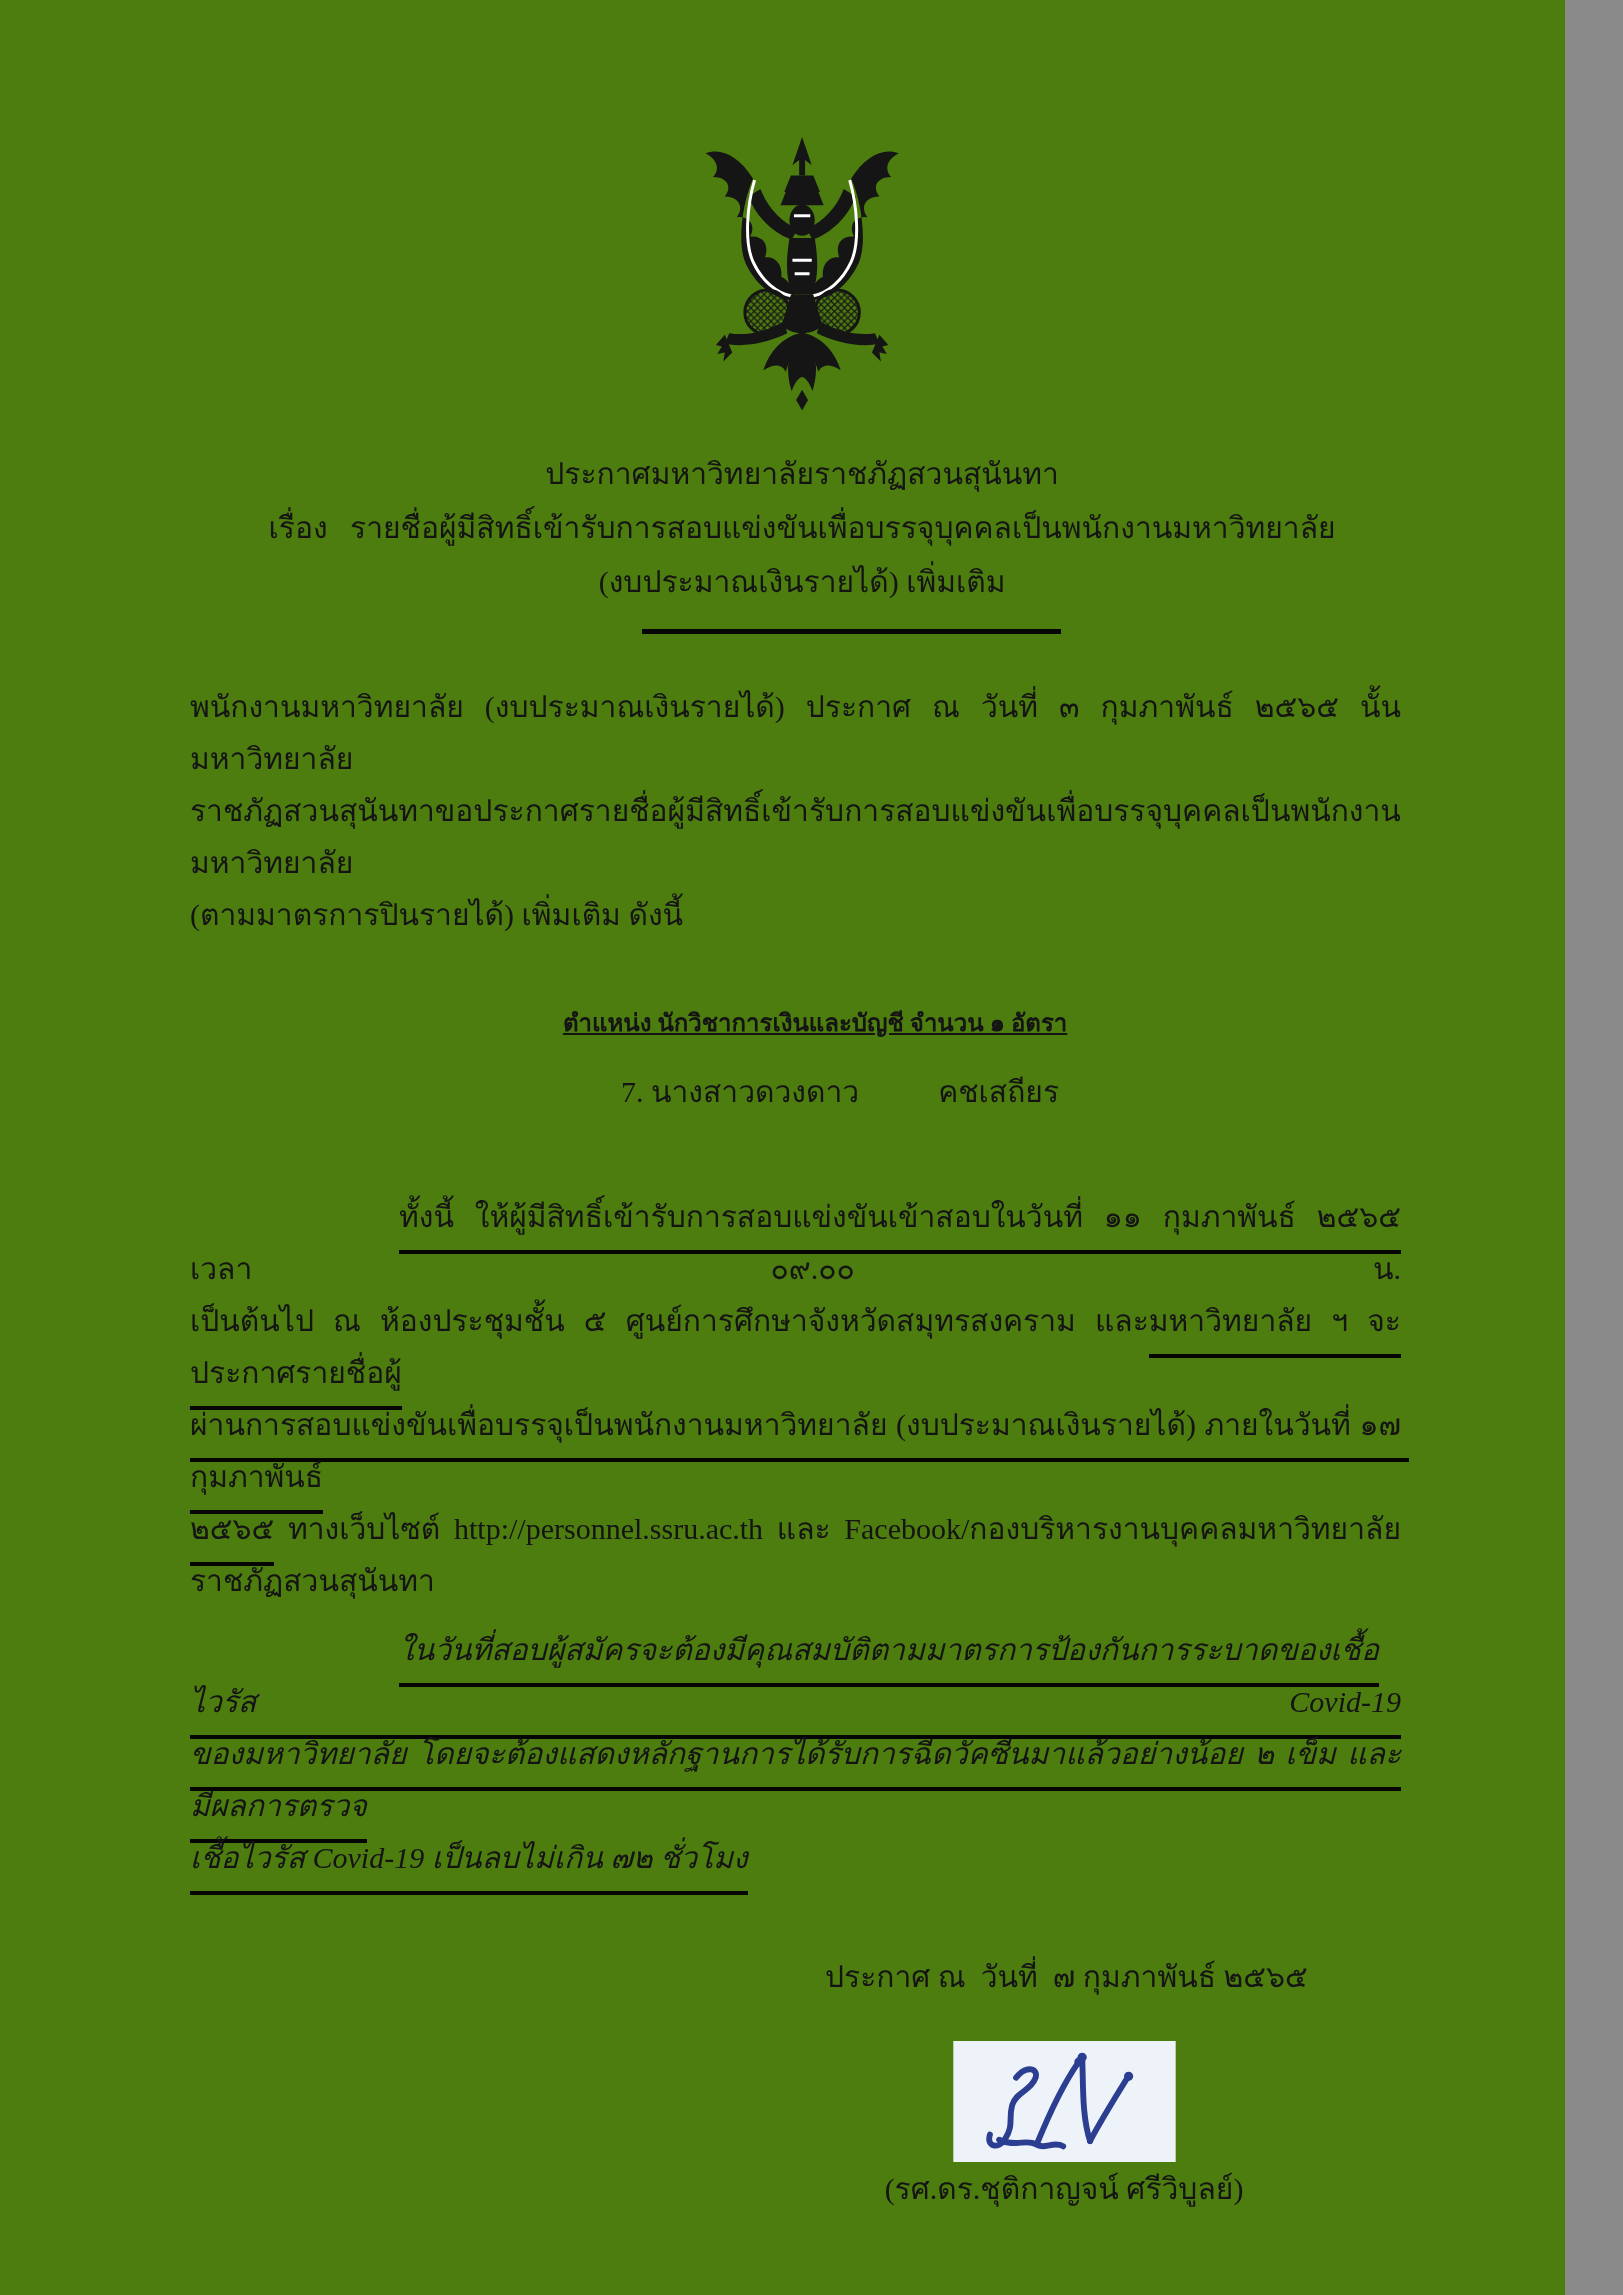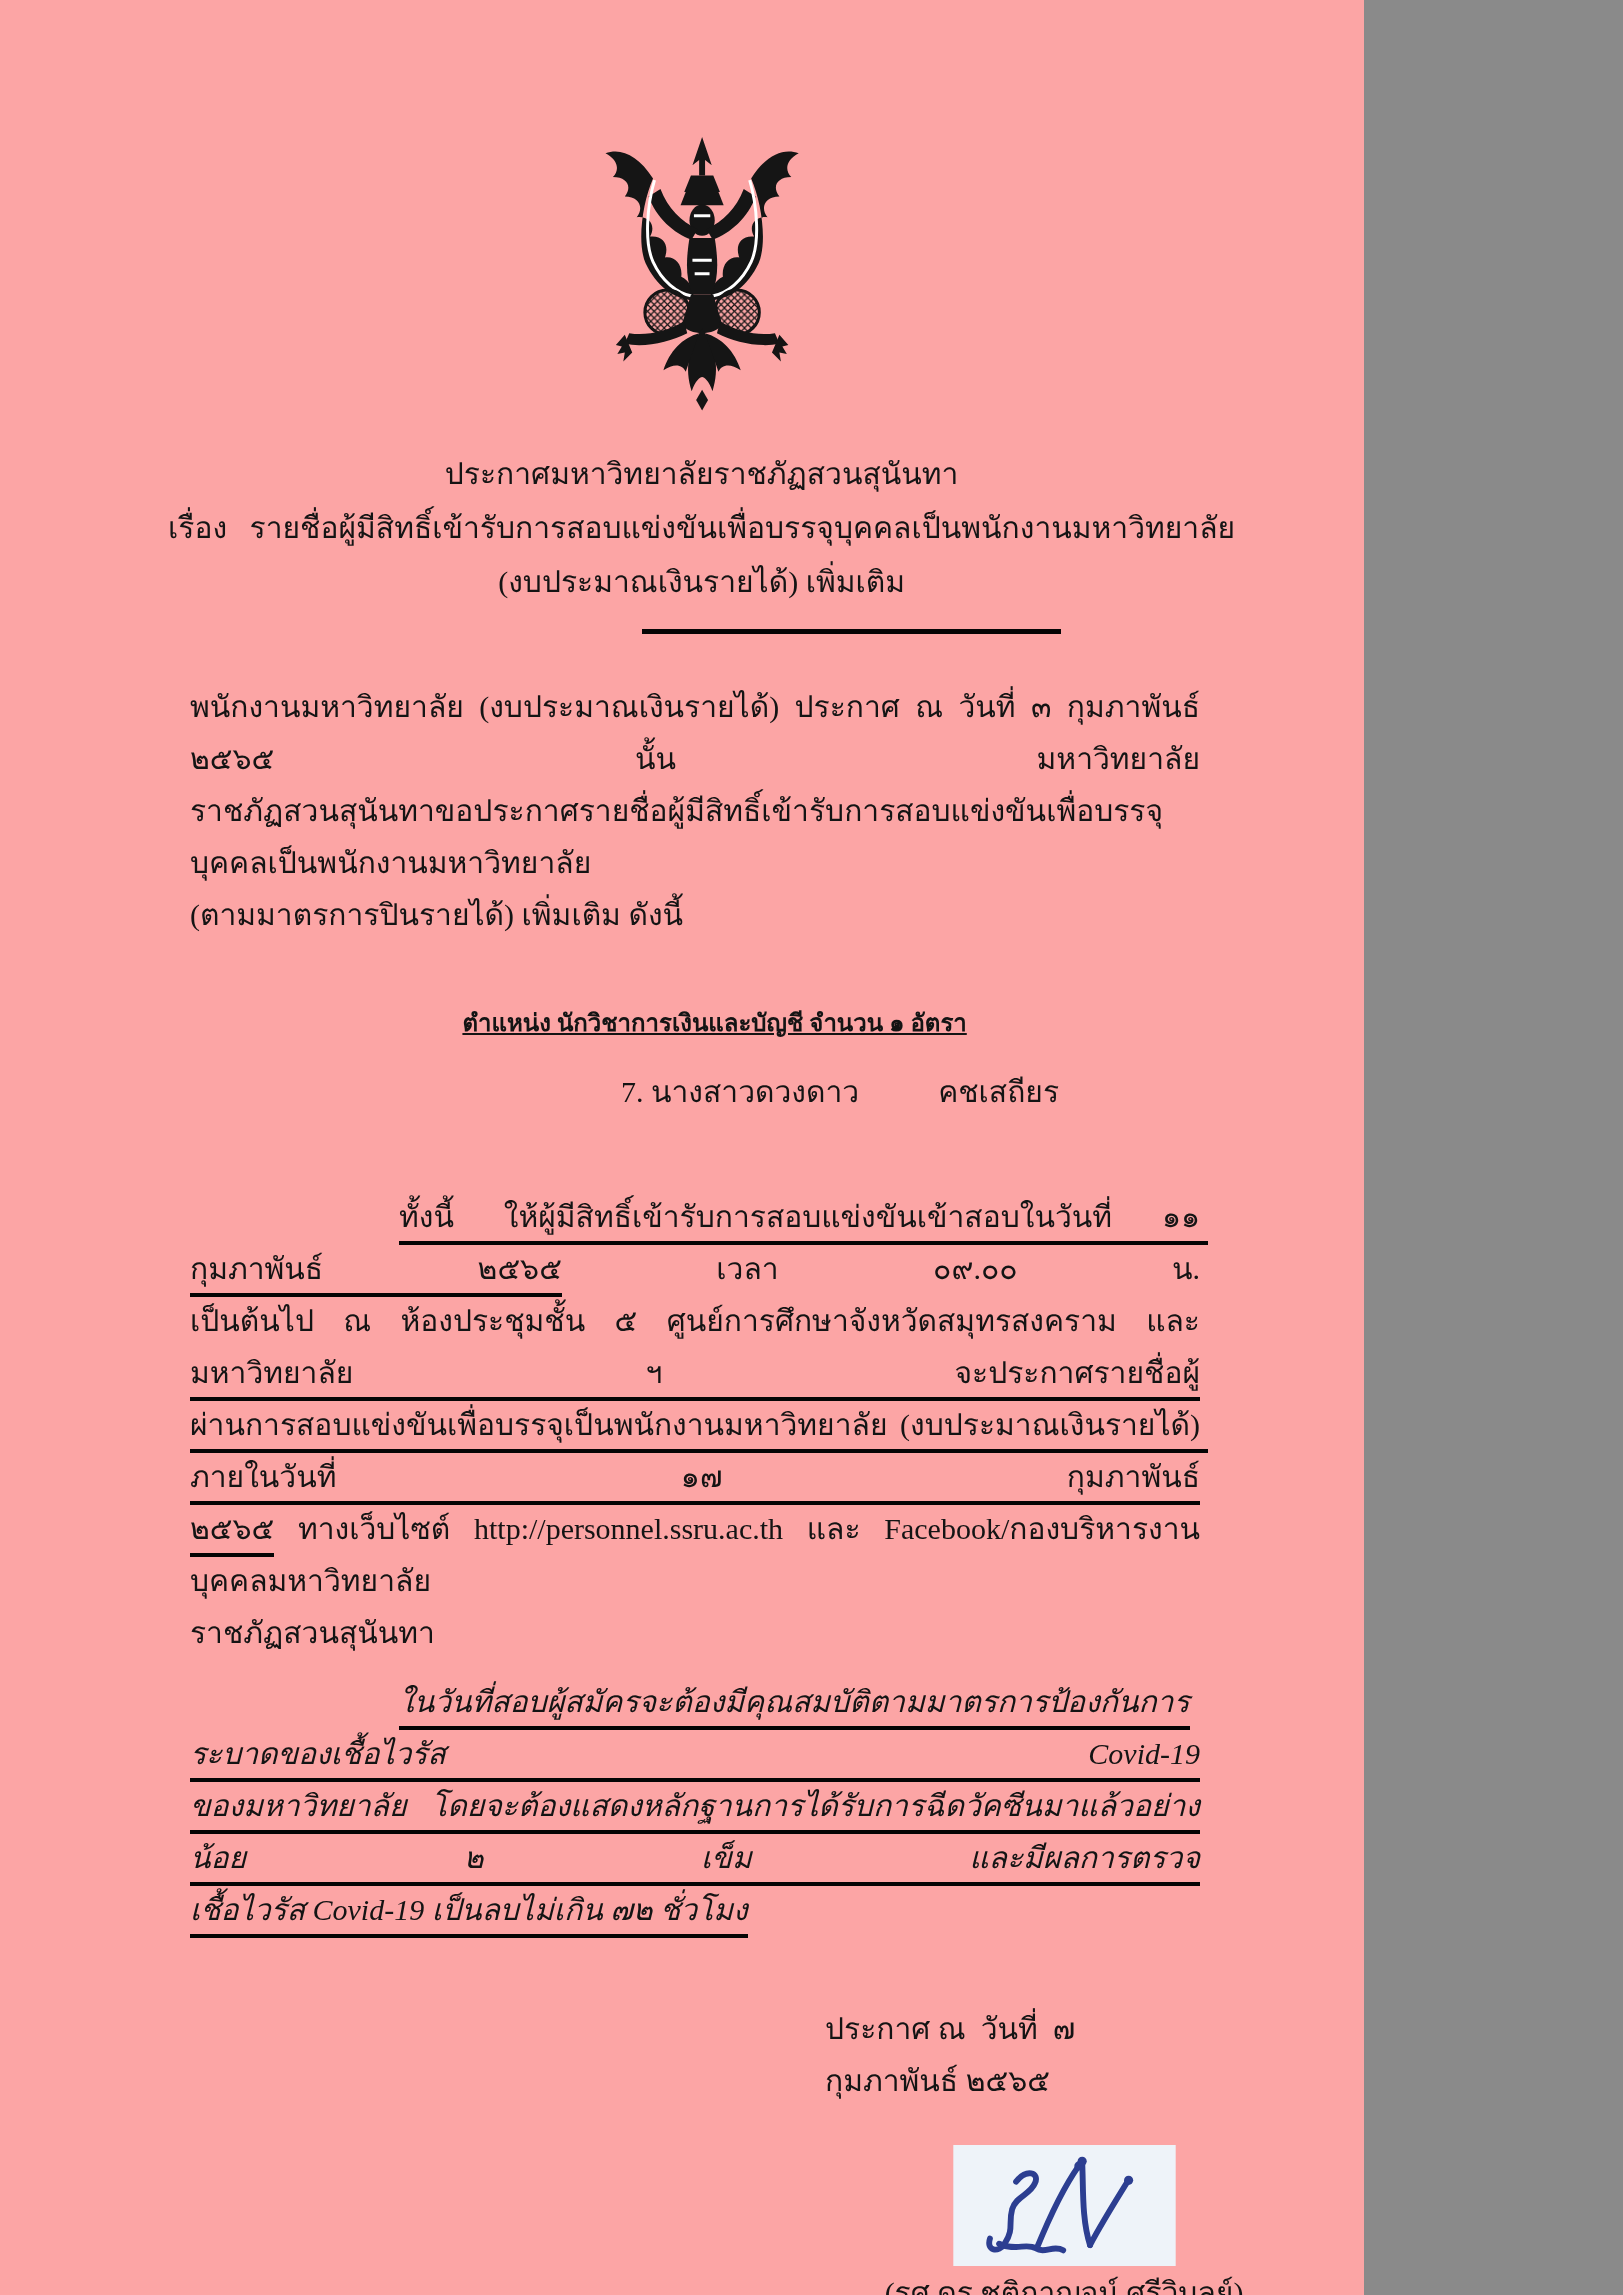--- a/index.html
+++ b/index.html
@@ -1,37 +1,37 @@
 <!DOCTYPE html>
 <html style="font-size:10.5px"><head>
 <meta charset="utf-8">
 <style>
   html,body{margin:0;padding:0;background:#8a8a8a;}
   .page{
     position:relative;
-    width:1364px;height:2295px;
-    background:#fca5a5;
+    width:1565px;height:2295px;
+    background:#4d7c0f;
     font-family:"Liberation Serif","DejaVu Serif",serif;
     color:#141414;
     overflow:hidden;
   }
   .content{padding:0 164px 0 190px;}
   
   .emblem{width:223px;margin:134px auto 0;transform:translateX(19.6px);}
   .emblem svg{display:block;width:100%;height:auto;}
   
   .title-block{margin-top:31px;text-align:center;transform:translateX(19.6px);}
   .t-line{font-size:30px;line-height:54px;white-space:pre-wrap;}
   .divider{width:419px;height:4.6px;background:#050505;margin:19.6px 0 0 452px;}
   
   .para{margin-top:0;}
   .line{font-size:30px;line-height:52px;white-space:pre-wrap;}
   .line.j{text-align:justify;text-align-last:justify;}
   .line.indent{text-indent:209px;}
-  .u{border-bottom:4.6px solid #050505;padding-bottom:8px;}
+  .u{border-bottom:4.6px solid #050505;padding-bottom:17px;}
   .italic .line{font-style:italic;}
   #para1{margin-top:47px;}
   .heading{margin-top:56px;font-size:24px;line-height:52px;font-weight:700;text-align:center;transform:translateX(19.6px);text-decoration:underline;}
   .candidate{margin-top:17px;font-size:30px;line-height:52px;padding-left:431px;}
   .candidate .last{margin-left:79px;}
   #para2{margin-top:73px;}
   #para3{margin-top:17px;}
   
   .dateline{margin-top:67px;font-size:30px;line-height:52px;padding-left:635px;white-space:pre-wrap;}
   .sign-block{width:458px;margin:38px 0 0 645px;text-align:center;}

